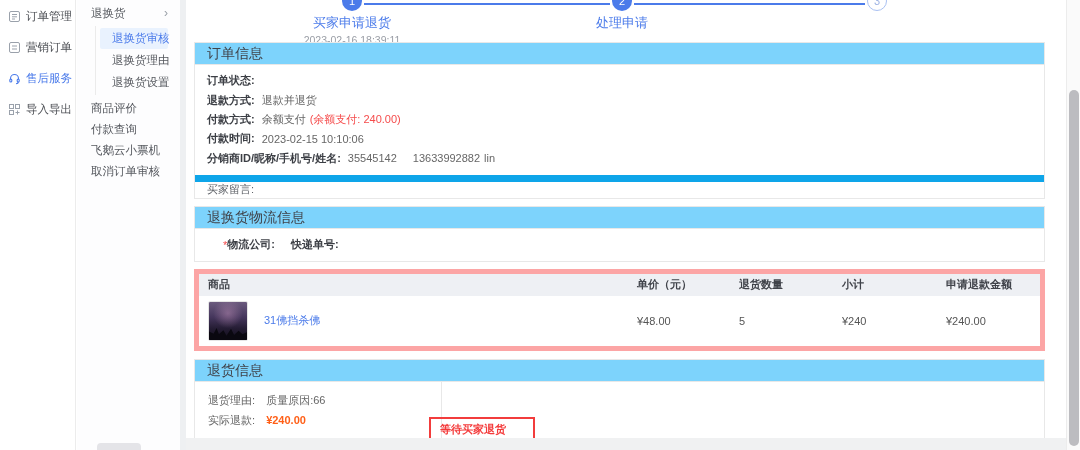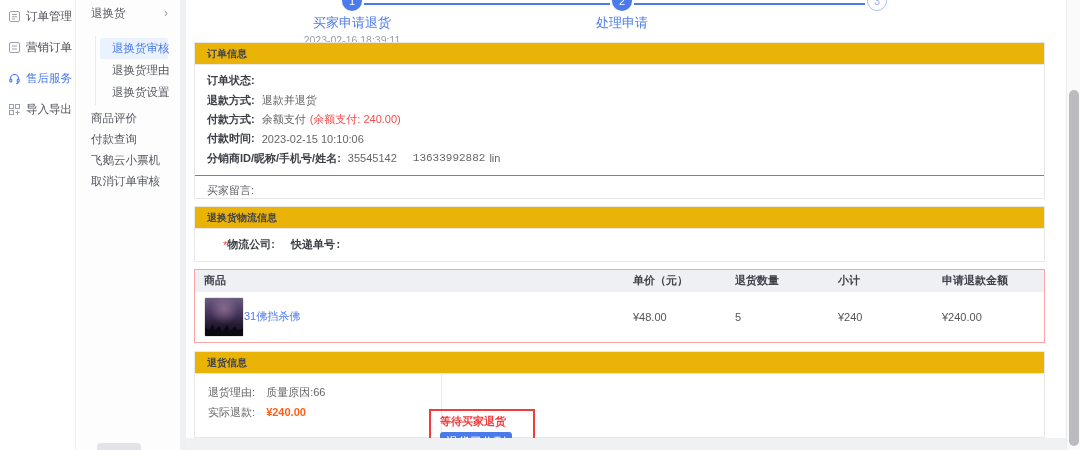--- a/index.html
+++ b/index.html
@@ -15,21 +15,21 @@
   .p-item .ico { width:13px; height:13px; color:#9aa1ab; flex:0 0 13px; }
   .p-item.active { color:#4b7bea; }
   .p-item.active .ico { color:#4b7bea; }
 
   
   .sidebar-secondary { position:absolute; left:77px; top:0; width:103px; height:450px;
     background:#fdfdfe; font-size:11.5px; color:#55585e; }
   .s-group { display:flex; align-items:center; justify-content:space-between;
     height:24px; padding:2px 12px 0 14px; cursor:pointer; }
   .s-chevron { color:#9aa0a8; font-size:12px; line-height:1; }
-  .s-sub { margin:12px 0 3px 18px; border-left:1px solid #ebebeb; padding:1px 0 1px 3px; }
+  .s-sub { margin:2px 0 3px 18px; border-left:1px solid #ebebeb; padding:1px 0 1px 3px; }
   .s-sub-item { height:21px; line-height:21px; margin:1px 12px 1px 1px; padding-left:12px;
     border-radius:2px; cursor:pointer; white-space:nowrap; }
   .s-sub-item.active { background:#e9f2fe; color:#4b7bea; }
   .s-item { height:20px; line-height:20px; padding-left:14px; margin-top:1px;
     cursor:pointer; white-space:nowrap; }
   .s-collapse { position:absolute; left:20px; bottom:0; width:44px; height:7px;
     background:#e4e4e8; border-radius:4px 4px 0 0; cursor:pointer; }
 
   .gap-strip { position:absolute; left:180px; top:0; width:6px; height:450px; background:#eef0f2; }
   .bottom-strip { position:absolute; left:186px; top:438px; width:880px; height:12px; background:#f0f1f2; }
@@ -53,42 +53,42 @@
   .step.s1 { left:158px; } .step.s2 { left:428px; } .step.s3 { left:683px; }
   .step-circle { width:20px; height:20px; border-radius:50%; margin:-9px auto 0;
     background:#4b7bea; color:#fff; font-size:11px; line-height:20px; text-align:center; }
   .step.pending .step-circle { background:#fff; border:1px solid #aac1f2; color:#9fb4e4; line-height:18px; }
   .step-label { margin-top:3px; font-size:13px; color:#4b7bea; }
   .step.pending .step-label { color:#7d828a; }
   .step-date { margin-top:2px; font-size:10.5px; color:#9a9ea6; }
 
   
   .section { border:1px solid #e8e8e8; }
-  .section-header { height:22px; line-height:21px; background:#eab308;
-    border-bottom:1px solid #e8e8e8; padding:0 12px; font-weight:bold;
-    font-size:10px; color:#40434a; }
+  .section-header { height:22px; line-height:21px; background:#7dd3fc;
+    border-bottom:1px solid #e8e8e8; padding:0 12px; font-weight:normal;
+    font-size:14px; color:#40434a; }
   .info-body { padding:6px 12px 7px; }
   .info-row { height:19.4px; display:flex; align-items:center; color:#666; }
   .info-label { font-weight:bold; color:#3c3f45; margin-right:7px; white-space:nowrap; }
   .red-text { color:#f54b4b; }
-  .ml4 { margin-left:4px; } .ml16 { margin-left:16px;font-family:Liberation Mono, monospace; } .ml8 { margin-left:8px; }
-  .message-row { border-top:1px solid #0ea5e9; height:23px; display:flex;
-    align-items:flex-end; padding:0 12px; color:#5f6268; }
+  .ml4 { margin-left:4px; } .ml16 { margin-left:16px; } .ml8 { margin-left:8px; }
+  .message-row { border-top:7px solid #0ea5e9; height:23px; display:flex;
+    align-items:center; padding:0 12px; color:#5f6268; }
 
   .sec2 { margin-top:7px; }
   .logi-body { height:32px; display:flex; align-items:center; padding-left:28px; }
   .logi-label { font-weight:bold; color:#3c3f45; }
 
   
-  .ptable { margin-top:7px; border:1px solid #fca5a5; }
+  .ptable { margin-top:7px; border:5px solid #fca5a5; }
   .t-header, .t-row { display:grid; grid-template-columns:438px 102px 103px 104px 1fr; align-items:center; }
   .t-header { height:22px; background:#eef0f4; font-weight:bold; color:#40434a; }
   .t-header > div:first-child { padding-left:9px; }
   .t-row { height:50px; color:#555; }
-  .product-cell { display:flex; align-items:center; gap:0; padding-left:9px; }
+  .product-cell { display:flex; align-items:center; gap:16px; padding-left:9px; }
   .thumb { width:40px; height:40px; border-radius:2px; border:1px solid #e5e5e5;
     background:
       radial-gradient(circle at 50% 30%, rgba(200,150,190,.45), rgba(0,0,0,0) 45%),
       linear-gradient(180deg,#6b5a7d 0%, #45365c 40%, #241c33 70%, #120e1a 100%);
     position:relative; overflow:hidden; flex:0 0 40px; }
   .thumb::after { content:""; position:absolute; left:0; bottom:0; width:100%; height:14px;
     background:#0a0810; clip-path:polygon(0 100%,0 40%,12% 55%,20% 15%,26% 60%,38% 30%,46% 70%,58% 20%,66% 65%,78% 35%,88% 60%,100% 45%,100% 100%); }
   .product-link { color:#4b7bea; cursor:pointer; }
 
   

